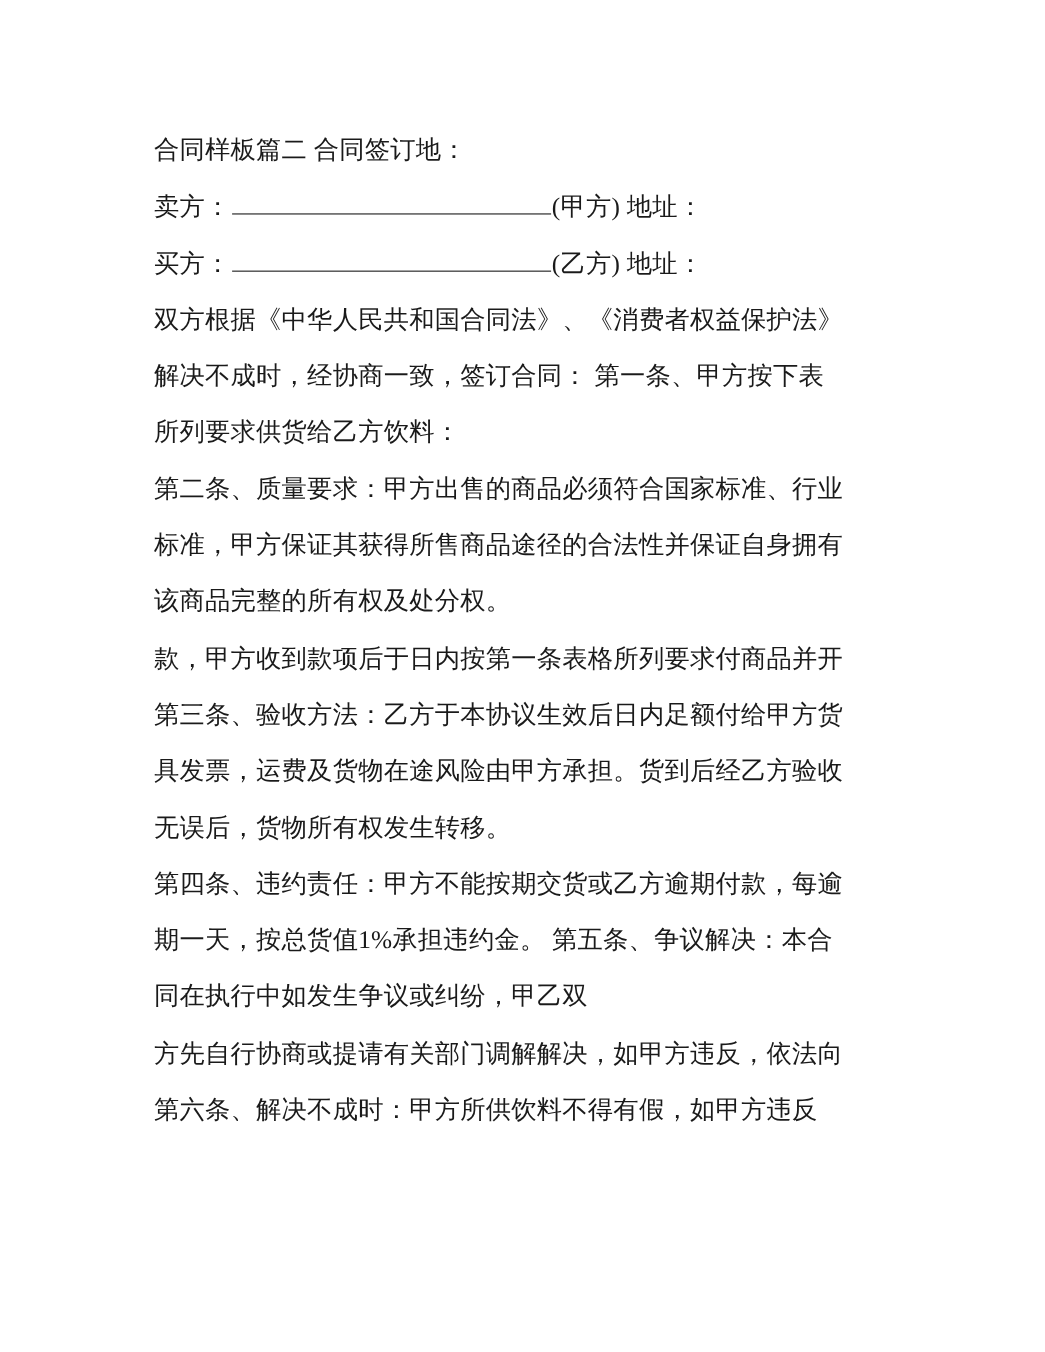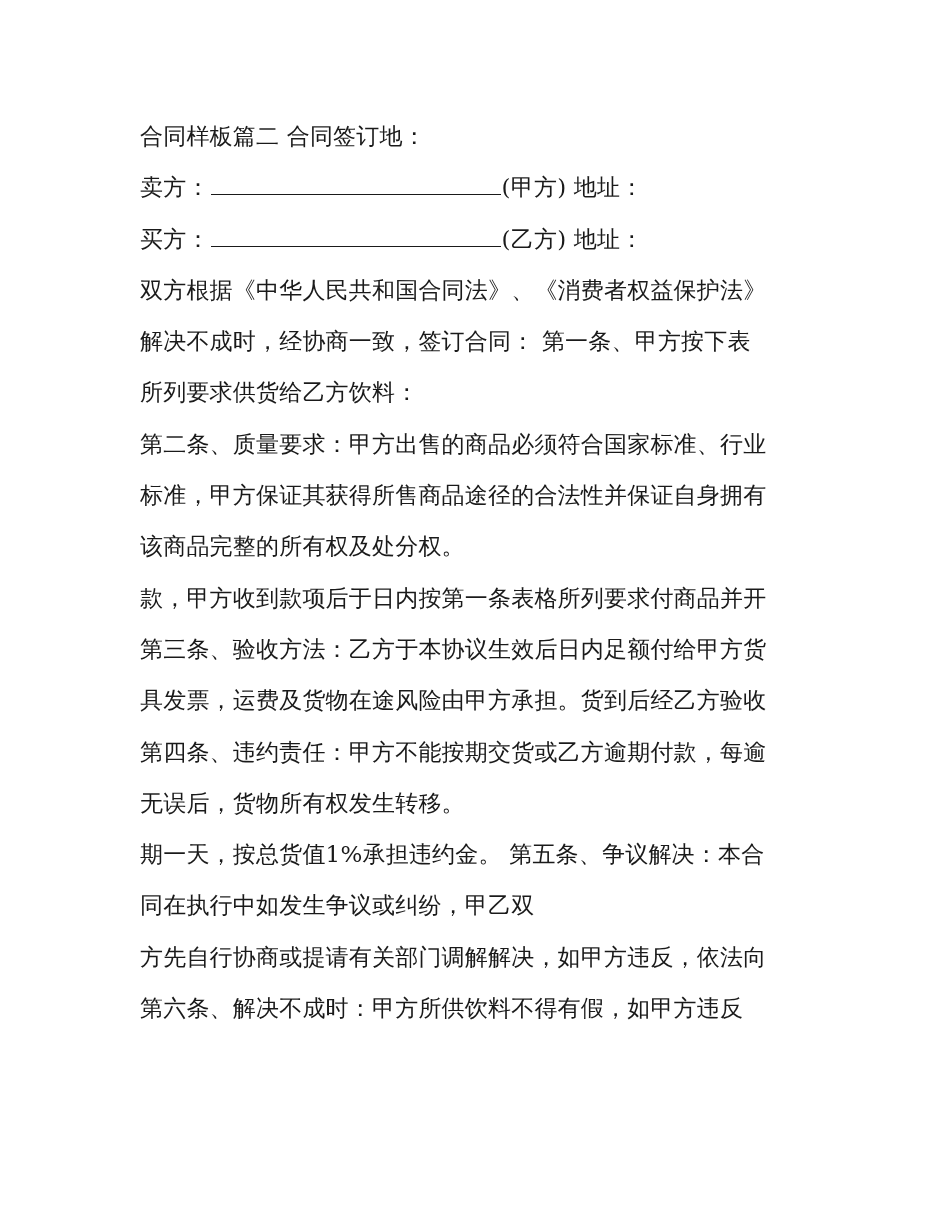--- a/index.html
+++ b/index.html
@@ -27,20 +27,21 @@
       left: 140px;
       top: 111px;
       width: 680px;
     }
     .line {
       font-size: 23px;
       line-height: 51.3px;
       height: 51.3px;
       white-space: nowrap;
       letter-spacing: 0.2px;
+      font-family: Liberation Serif, serif;
     }
     .blank {
       display: inline-block;
       border-bottom: 1.5px solid #1a1a1a;
       height: 22px;
       vertical-align: baseline;
       margin: 0 1px;
     }
     .blank.long { width: 290px; }
     .blank.short { width: 88px; }
@@ -65,21 +66,21 @@
     <div class="line">解决不成时，经协商一致，签订合同： 第一条、甲方按下表</div>
     <div class="line">所列要求供货给乙方饮料：</div>
 
 
     <div class="line">第二条、质量要求：甲方出售的商品必须符合国家标准、行业</div>
     <div class="line">标准，甲方保证其获得所售商品途径的合法性并保证自身拥有</div>
     <div class="line">该商品完整的所有权及处分权。</div>
     <div class="line">款，甲方收到款项后于日内按第一条表格所列要求付商品并开</div>
     <div class="line">第三条、验收方法：乙方于本协议生效后日内足额付给甲方货</div>
     <div class="line">具发票，运费及货物在途风险由甲方承担。货到后经乙方验收</div>
+    <div class="line">无误后，货物所有权发生转移。</div>
     <div class="line">第四条、违约责任：甲方不能按期交货或乙方逾期付款，每逾</div>
-    <div class="line">无误后，货物所有权发生转移。</div>
     <div class="line">期一天，按总货值1%承担违约金。 第五条、争议解决：本合</div>
     <div class="line">同在执行中如发生争议或纠纷，甲乙双</div>
     <div class="line">方先自行协商或提请有关部门调解解决，如甲方违反，依法向</div>
     <div class="line">第六条、解决不成时：甲方所供饮料不得有假，如甲方违反</div>
 
   </div>
 </div>
 
 </body></html>

